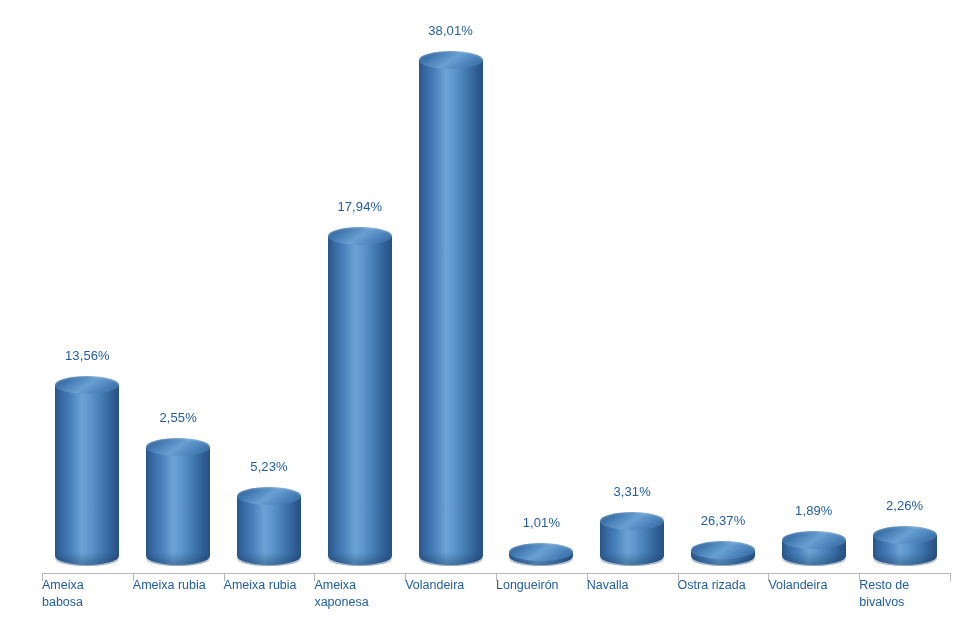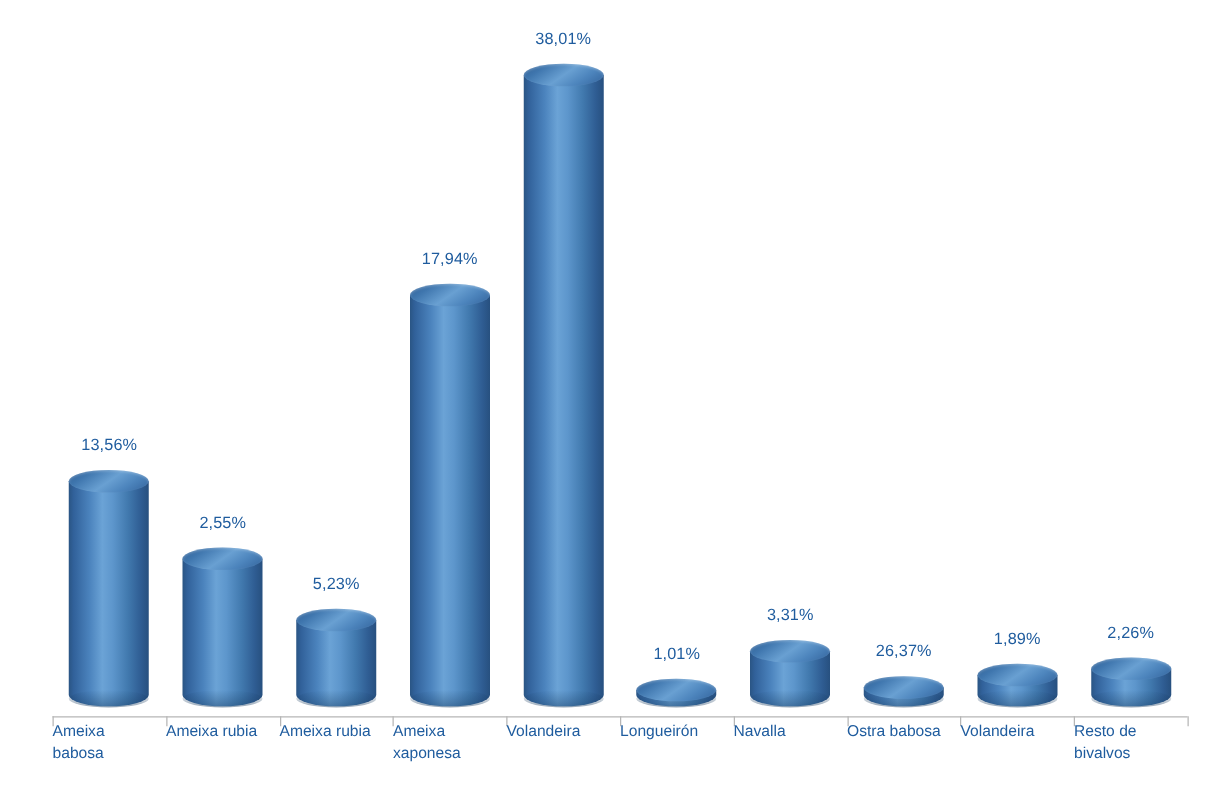--- a/index.html
+++ b/index.html
@@ -239,19 +239,19 @@
   <div id="labels-layer">
       <div class="cat-label" style="left: 42px; width: 90.8px;">Ameixa
 babosa</div>
       <div class="cat-label" style="left: 132.8px; width: 90.8px;">Ameixa rubia</div>
       <div class="cat-label" style="left: 223.6px; width: 90.8px;">Ameixa rubia</div>
       <div class="cat-label" style="left: 314.4px; width: 90.8px;">Ameixa
 xaponesa</div>
       <div class="cat-label" style="left: 405.2px; width: 90.8px;">Volandeira</div>
       <div class="cat-label" style="left: 496px; width: 90.8px;">Longueirón</div>
       <div class="cat-label" style="left: 586.8px; width: 90.8px;">Navalla</div>
-      <div class="cat-label" style="left: 677.6px; width: 90.8px;">Ostra babosa</div>
+      <div class="cat-label" style="left: 677.6px; width: 90.8px;">Ostra rizada</div>
       <div class="cat-label" style="left: 768.4px; width: 90.8px;">Volandeira</div>
       <div class="cat-label" style="left: 859.2px; width: 90.8px;">Resto de
 bivalvos</div>
     </div>
 
 </div>
 
 </body></html>

